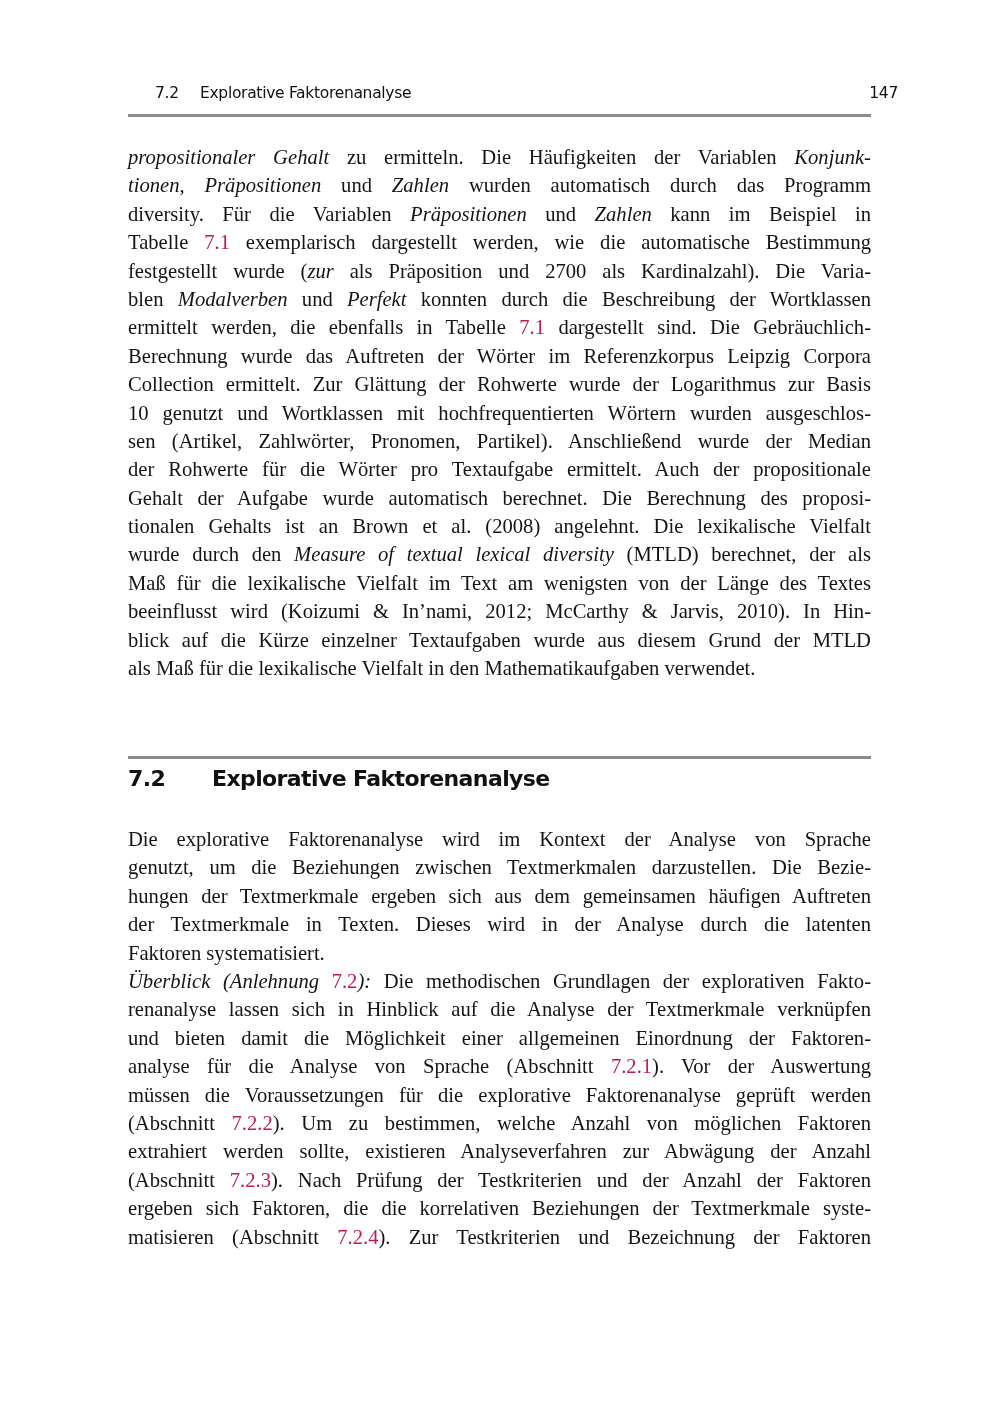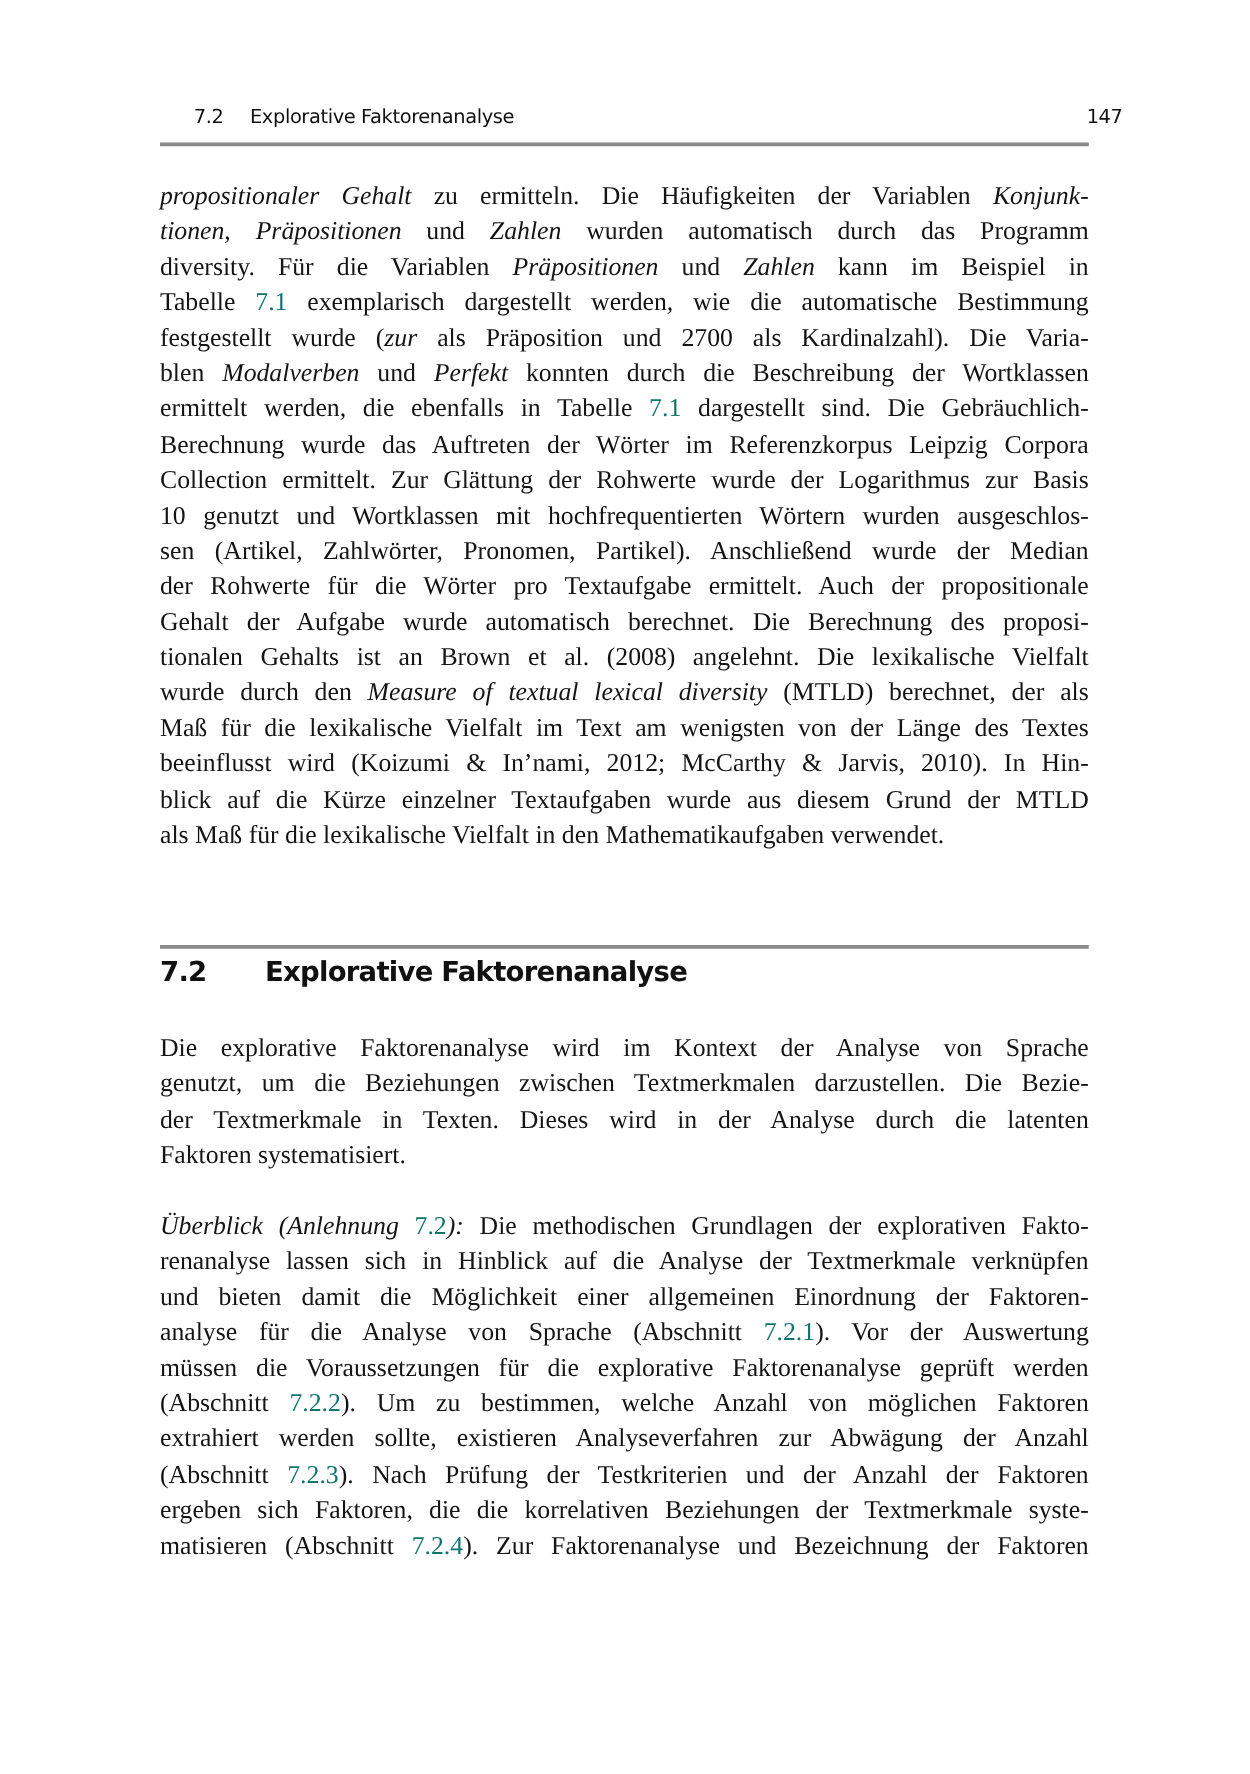--- a/index.html
+++ b/index.html
@@ -22,21 +22,21 @@
   .para1 { position: absolute; top: 143px; left: 0; width: 743px; }
   .rule-sec { position: absolute; top: 756px; left: 0; width: 743px; height: 3px; background: #8a8a8a; }
   .section-head {
     position: absolute; top: 766px; left: 0; width: 743px;
     font-family: "DejaVu Sans", sans-serif; font-weight: bold; font-size: 22px; color: #111;
     letter-spacing: -0.6px; display: flex;
   }
   .section-head .snum { width: 84px; }
   .para2 { position: absolute; top: 825px; left: 0; width: 743px; }
   em { font-style: italic; }
-  a.ref { color: #0f766e; text-decoration: none; }
+  a.ref { color: #be185d; text-decoration: none; }
   .line { display: block; text-align: justify; text-align-last: justify; white-space: nowrap; height: 28.4px; }
   .line.last { text-align-last: left; }
 </style>
 </head>
 <body>
 
 <div class="page">
   <div class="running-head">
     <span>
       <span class="sec">7.2</span><span>Explorative Faktorenanalyse</span>
@@ -69,28 +69,29 @@
 
   <div class="rule-sec"></div>
   <div class="section-head">
     <span class="snum">7.2</span>
     <span>Explorative Faktorenanalyse</span>
   </div>
 
   <div class="body-text para2" id="p2">
       <span class="line"><span>Die explorative Faktorenanalyse wird im Kontext der Analyse von Sprache</span></span>
       <span class="line"><span>genutzt, um die Beziehungen zwischen Textmerkmalen darzustellen. Die Bezie-</span></span>
+      <span class="line"><span>hungen der Textmerkmale ergeben sich aus dem gemeinsamen häufigen Auftreten</span></span>
       <span class="line"><span>der Textmerkmale in Texten. Dieses wird in der Analyse durch die latenten</span></span>
       <span class="line last"><span>Faktoren systematisiert.</span></span>
     </div>
   <div class="body-text" id="p3" style="position:absolute; top:967px; left:0; width:743px;">
       <span class="line"><em>Überblick (Anlehnung </em><a class="ref" href="#">7.2</a><em>):</em><span> Die methodischen Grundlagen der explorativen Fakto-</span></span>
       <span class="line"><span>renanalyse lassen sich in Hinblick auf die Analyse der Textmerkmale verknüpfen</span></span>
       <span class="line"><span>und bieten damit die Möglichkeit einer allgemeinen Einordnung der Faktoren-</span></span>
       <span class="line"><span>analyse für die Analyse von Sprache (Abschnitt </span><a class="ref" href="#">7.2.1</a><span>). Vor der Auswertung</span></span>
       <span class="line"><span>müssen die Voraussetzungen für die explorative Faktorenanalyse geprüft werden</span></span>
       <span class="line"><span>(Abschnitt </span><a class="ref" href="#">7.2.2</a><span>). Um zu bestimmen, welche Anzahl von möglichen Faktoren</span></span>
       <span class="line"><span>extrahiert werden sollte, existieren Analyseverfahren zur Abwägung der Anzahl</span></span>
       <span class="line"><span>(Abschnitt </span><a class="ref" href="#">7.2.3</a><span>). Nach Prüfung der Testkriterien und der Anzahl der Faktoren</span></span>
       <span class="line"><span>ergeben sich Faktoren, die die korrelativen Beziehungen der Textmerkmale syste-</span></span>
-      <span class="line"><span>matisieren (Abschnitt </span><a class="ref" href="#">7.2.4</a><span>). Zur Faktorenanalyse und Bezeichnung der Faktoren</span></span>
+      <span class="line"><span>matisieren (Abschnitt </span><a class="ref" href="#">7.2.4</a><span>). Zur Testkriterien und Bezeichnung der Faktoren</span></span>
     </div>
 </div>
 
 </body></html>

